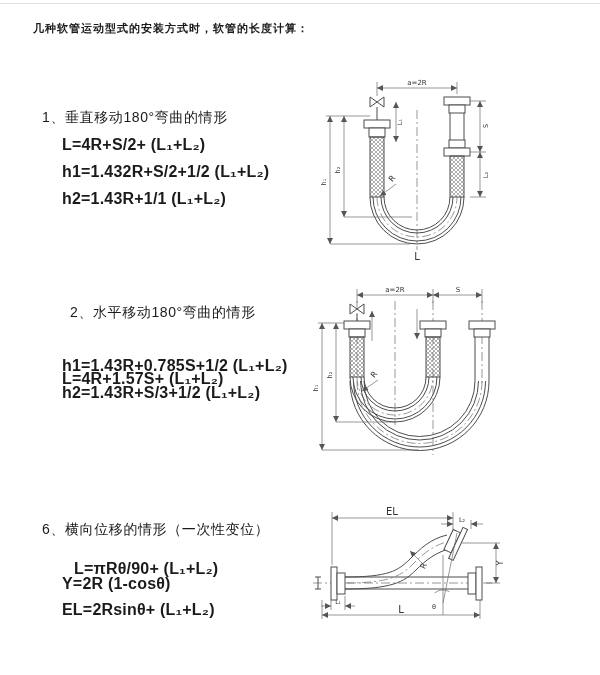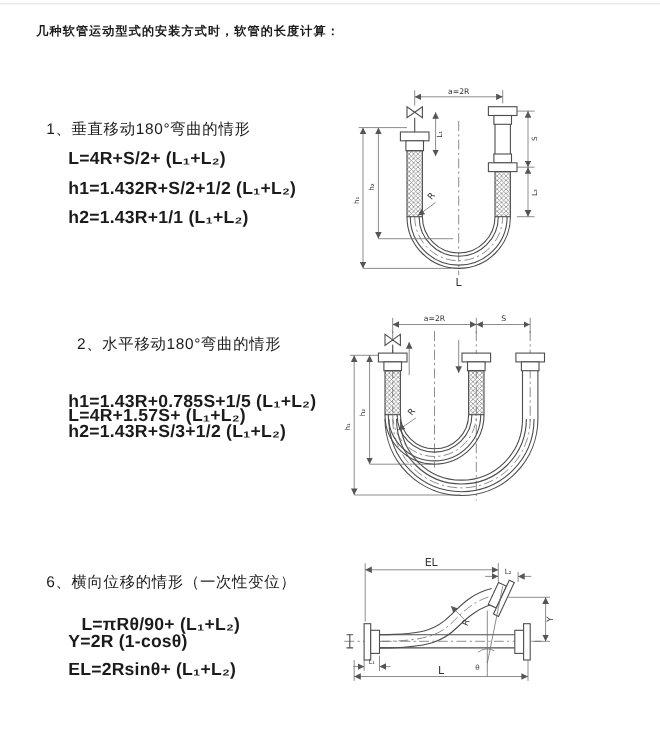--- a/index.html
+++ b/index.html
@@ -35,21 +35,21 @@
 <div class="topline"></div>
 <div class="abs title">几种软管运动型式的安装方式时，软管的长度计算：</div>
 
 <div class="abs sech sech1">1、垂直移动180°弯曲的情形</div>
 <div class="abs formula f1a">L=4R+S/2+ (L₁+L₂)</div>
 <div class="abs formula f1b">h1=1.432R+S/2+1/2 (L₁+L₂)</div>
 <div class="abs formula f1c">h2=1.43R+1/1 (L₁+L₂)</div>
 
 <div class="abs sech sech2">2、水平移动180°弯曲的情形</div>
 <div class="abs formula f2a">L=4R+1.57S+ (L₁+L₂)</div>
-<div class="abs formula f2b">h1=1.43R+0.785S+1/5 (L₁+L₂)</div>
+<div class="abs formula f2b">h1=1.43R+0.785S+1/2 (L₁+L₂)</div>
 <div class="abs formula f2c">h2=1.43R+S/3+1/2 (L₁+L₂)</div>
 
 <div class="abs sech sech3">6、横向位移的情形（一次性变位）</div>
 <div class="abs formula f3a">L=πRθ/90+ (L₁+L₂)</div>
 <div class="abs formula f3b">Y=2R (1-cosθ)</div>
 <div class="abs formula f3c">EL=2Rsinθ+ (L₁+L₂)</div>
 
 <svg width="0" height="0">
   <defs>
     <marker id="ae" markerUnits="userSpaceOnUse" markerWidth="6" markerHeight="6" refX="6" refY="3" orient="auto">

